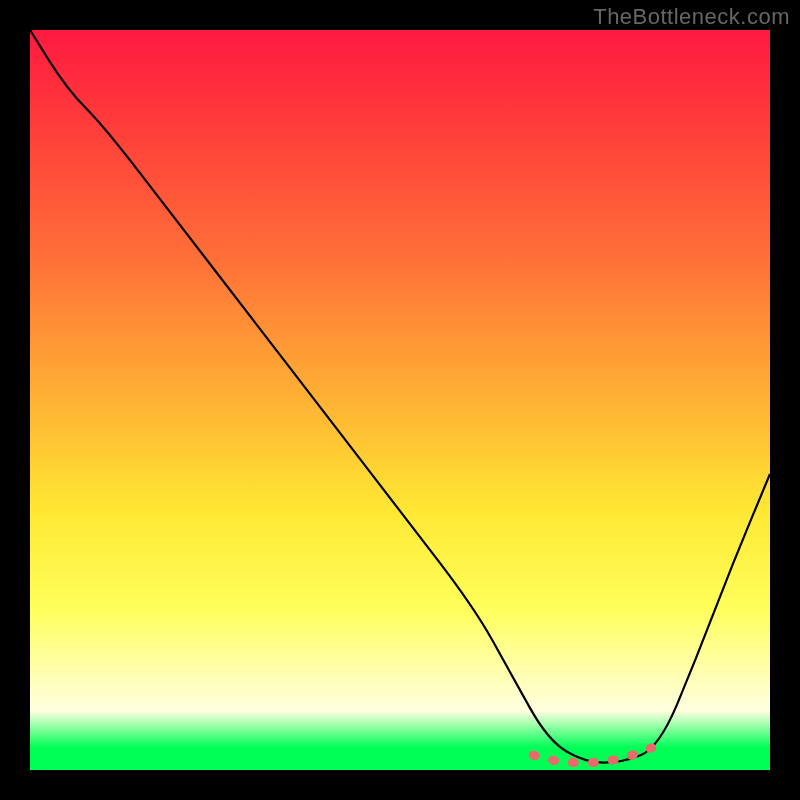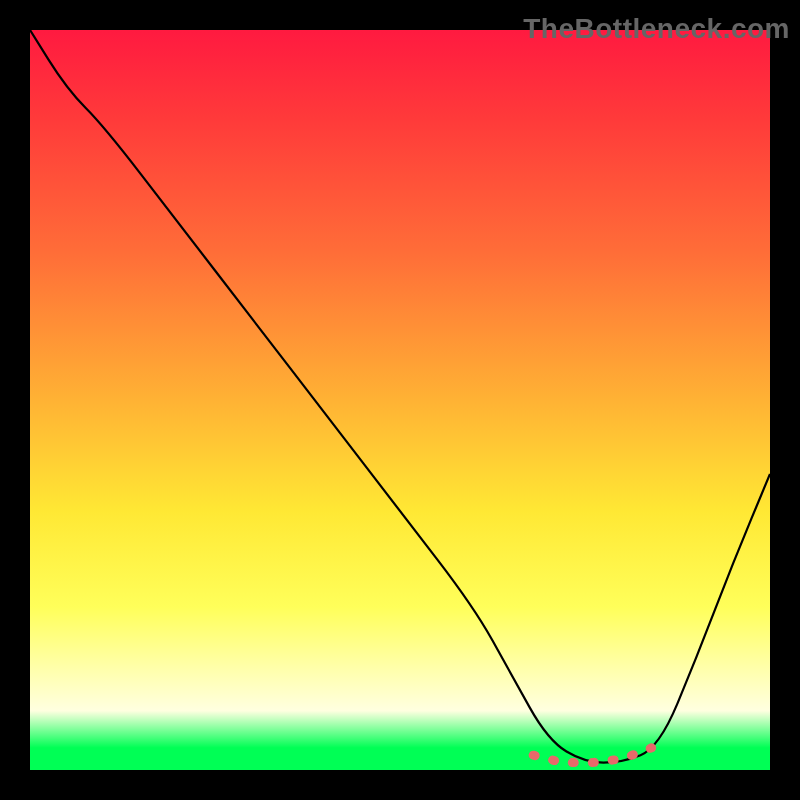--- a/index.html
+++ b/index.html
@@ -6,25 +6,25 @@
   body {
     width: 800px;
     height: 800px;
     background: #000;
     position: relative;
     font-family: Arial, sans-serif;
     overflow: hidden;
   }
   .watermark {
     position: absolute;
-    top: 13px;
+    top: 4px;
     right: 10px;
     color: #666;
-    font-size: 28px;
-    font-weight: 700;
+    font-size: 22px;
+    font-weight: 400;
     z-index: 10;
     letter-spacing: 0.5px;
   }
   .plot-area {
     position: absolute;
     left: 30px;
     top: 30px;
     width: 740px;
     height: 740px;
     overflow: hidden;

